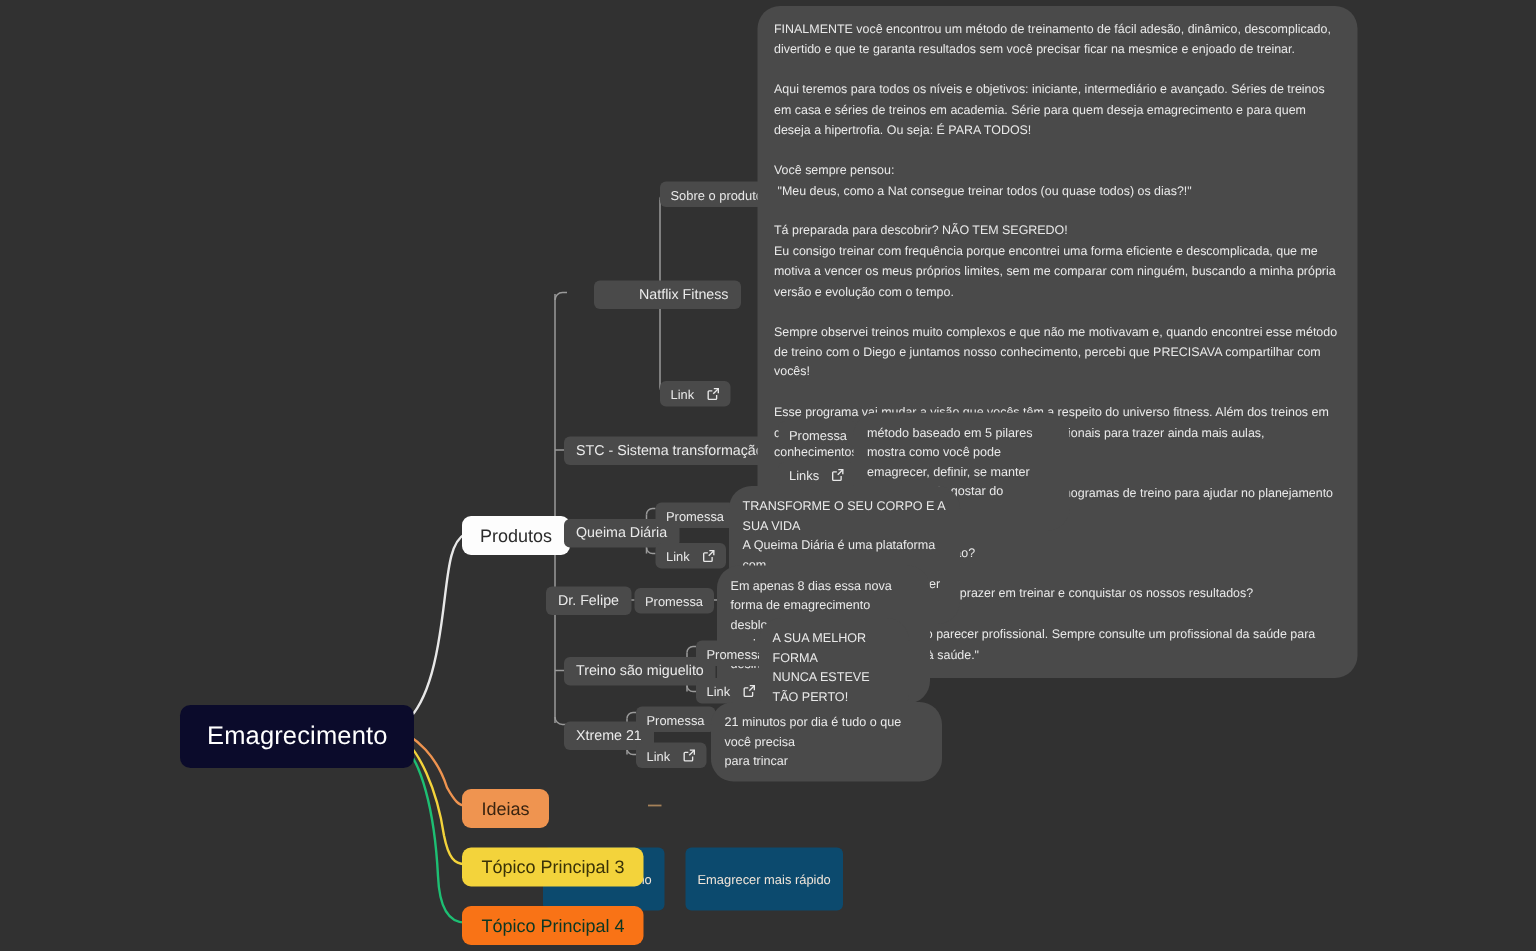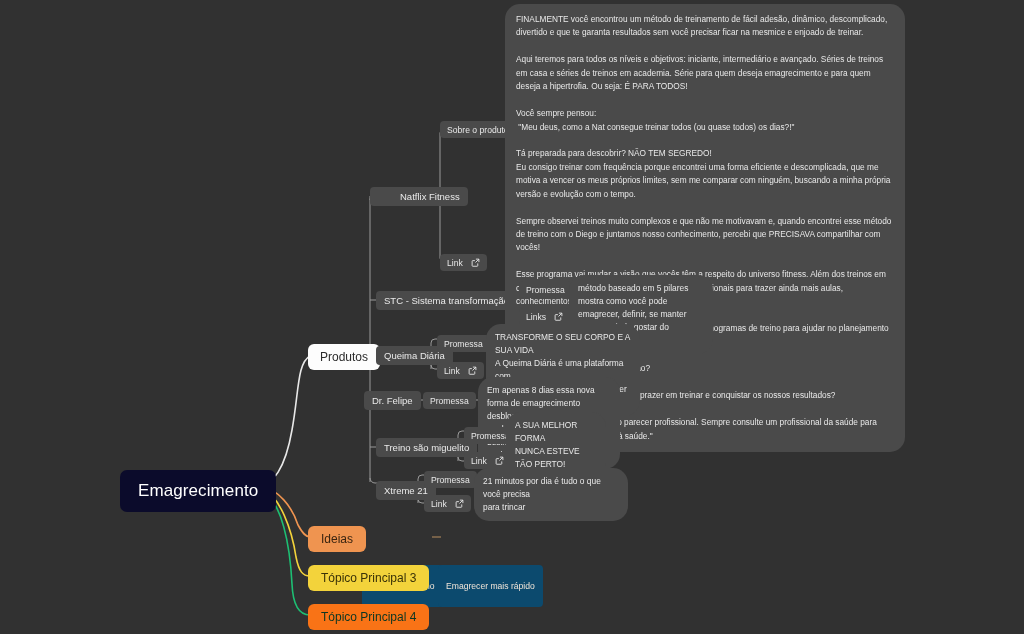--- a/index.html
+++ b/index.html
@@ -148,21 +148,21 @@
   </svg>
 
   <div class="node n-root" style="left:120px; top:470px;">
     <span>Emagrecimento</span>
   </div>
 
   <div class="node n-white" style="left:308px; top:344px;">
     <span>Produtos</span>
   </div>
 
-  <div class="node n-grey" style="left:370px; top:187px;padding-left:30px;">
+  <div class="node n-grey" style="left:396px; top:187px;padding-left:30px;">
     <span>Natflix Fitness</span>
   </div>
 
   <div class="node n-grey" style="left:376px; top:291px;">
     <span>STC - Sistema transformação Corporal</span>
   </div>
 
   <div class="node n-grey" style="left:376px; top:346px;">
     <span>Queima Diária</span>
   </div>
@@ -284,21 +284,21 @@
   </div>
   <div class="panel" style="left:474px; top:468px; width:154px;">21 minutos por dia é tudo o que você precisa
 para trincar</div>
 
   <div class="node n-orange" style="left:308px; top:526px;">
     <span>Ideias</span>
   </div>
   <div class="node n-brown" style="left:362px; top:529px;">
     <span>Método de treino</span>
   </div>
-  <div class="node n-brown" style="left:438px; top:529px;justify-content:center;">
+  <div class="node n-brown" style="left:457px; top:529px;justify-content:center;">
     <span>Emagrecer mais rápido</span>
   </div>
 
   <div class="node n-yellow" style="left:308px; top:565px;text-align:right;">
     <span>Tópico Principal 3</span>
   </div>
 
   <div class="node n-green" style="left:308px; top:604px;">
     <span>Tópico Principal 4</span>
   </div>

